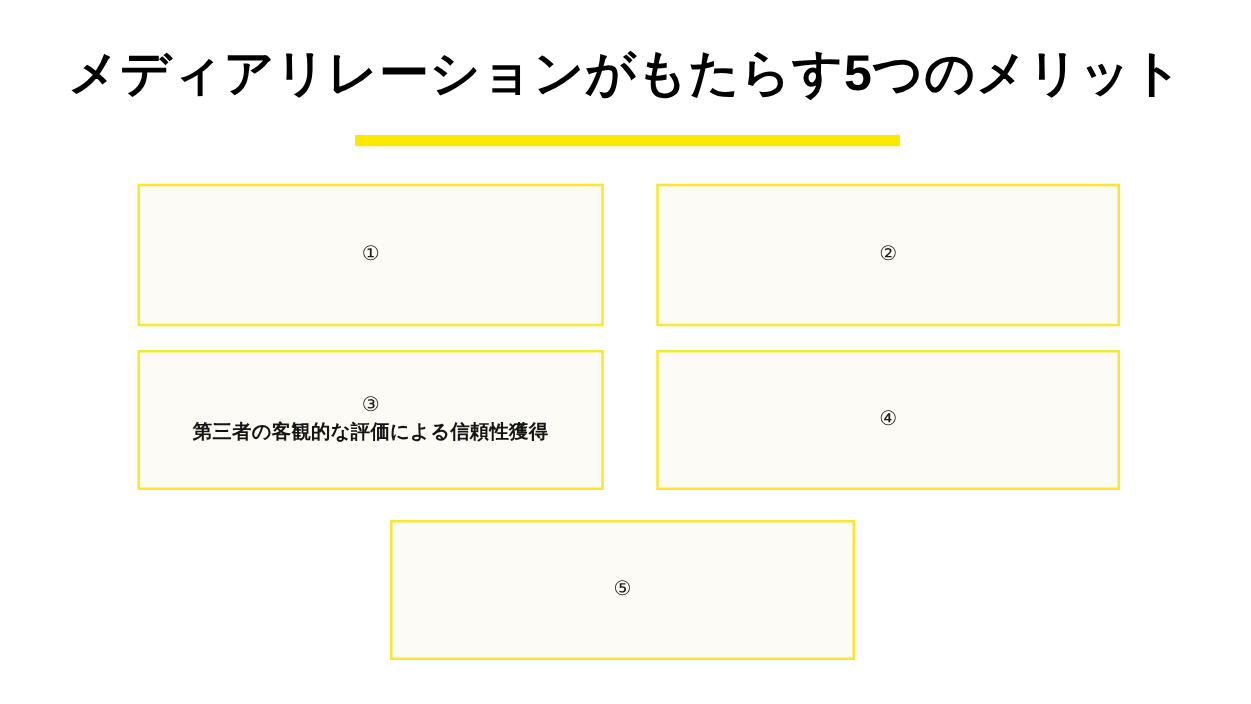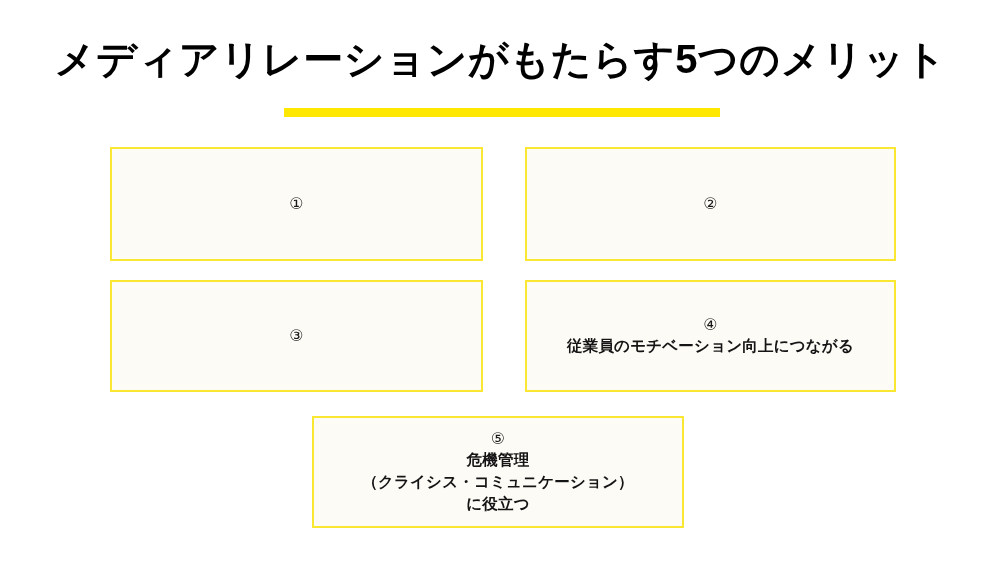--- a/index.html
+++ b/index.html
@@ -96,27 +96,24 @@
   <div class="box" id="box-1">
     <div class="box-number">①</div>
   </div>
 
   <div class="box" id="box-2">
     <div class="box-number">②</div>
   </div>
 
   <div class="box" id="box-3">
     <div class="box-number">③</div>
+    <div class="box-text">第三者の客観的な評価による信頼性獲得</div>
   </div>
 
   <div class="box" id="box-4">
     <div class="box-number">④</div>
-    <div class="box-text">従業員のモチベーション向上につながる</div>
   </div>
 
   <div class="box" id="box-5">
     <div class="box-number">⑤</div>
-    <div class="box-text">危機管理
-（クライシス・コミュニケーション）
-に役立つ</div>
   </div>
 
 </div>
 
 </body></html>

